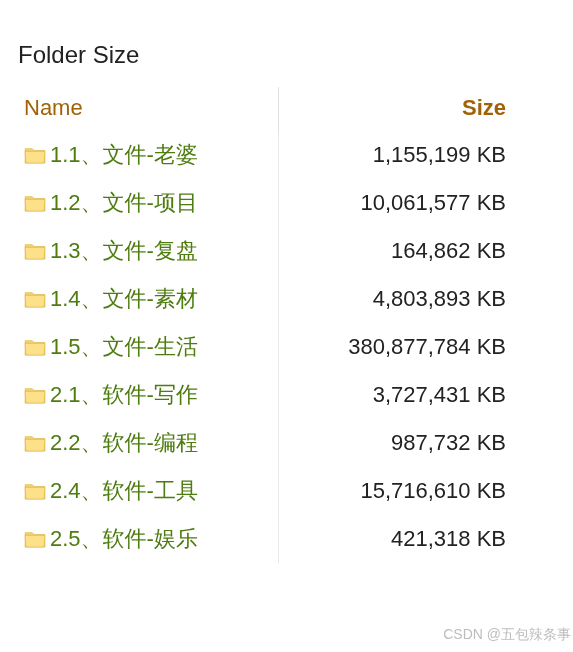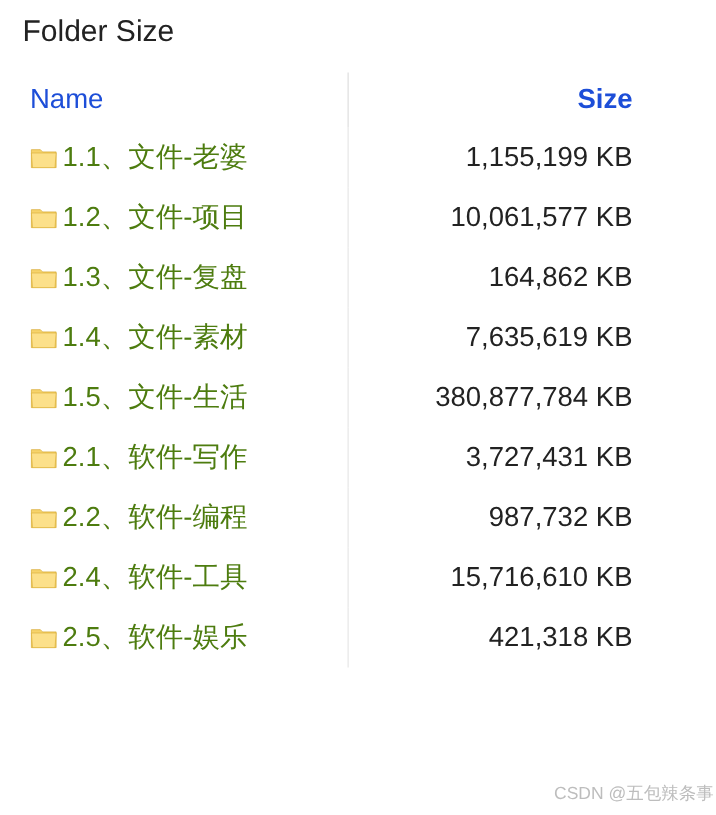--- a/index.html
+++ b/index.html
@@ -9,33 +9,34 @@
     }
     body {
       font-family: "Segoe UI", Tahoma, sans-serif;
       background: #fff;
       width: 573px;
       height: 652px;
       overflow: hidden;
     }
     .window {
       padding: 12px 18px;
+      margin-top: 29px;
     }
     .title {
       font-size: 24px;
       color: #222;
       margin-bottom: 18px;
       font-weight: 400;
     }
     .table {
       border-collapse: collapse;
       font-size: 22px;
     }
     .header-row td {
-      color: #1d4ed8;
+      color: #a16207;
       font-size: 22px;
       padding: 8px 6px 10px 6px;
       border-right: 1px solid #e0e0e0;
     }
     .header-row td:last-child {
       border-right: none;
       font-weight: bold;
     }
     .col-name {
       width: 260px;
@@ -122,21 +123,21 @@
   <path d="M1 3 L9 3 L11 5 L23 5 L23 19 L1 19 Z" fill="#f6d36b" stroke="#d6a92e" stroke-width="0.6"></path>
   <path d="M1 6 L23 6 L22 19 L2 19 Z" fill="#fce08a" stroke="#d6a92e" stroke-width="0.5"></path>
 </svg></span><span class="row-label">1.3、文件-复盘</span></td>
           <td class="size-cell">164,862 KB</td>
         </tr>
         <tr class="data-row">
           <td class="name-cell"><span class="folder-icon"><svg viewBox="0 0 24 20">
   <path d="M1 3 L9 3 L11 5 L23 5 L23 19 L1 19 Z" fill="#f6d36b" stroke="#d6a92e" stroke-width="0.6"></path>
   <path d="M1 6 L23 6 L22 19 L2 19 Z" fill="#fce08a" stroke="#d6a92e" stroke-width="0.5"></path>
 </svg></span><span class="row-label">1.4、文件-素材</span></td>
-          <td class="size-cell">7,635,619 KB</td>
+          <td class="size-cell">4,803,893 KB</td>
         </tr>
         <tr class="data-row">
           <td class="name-cell"><span class="folder-icon"><svg viewBox="0 0 24 20">
   <path d="M1 3 L9 3 L11 5 L23 5 L23 19 L1 19 Z" fill="#f6d36b" stroke="#d6a92e" stroke-width="0.6"></path>
   <path d="M1 6 L23 6 L22 19 L2 19 Z" fill="#fce08a" stroke="#d6a92e" stroke-width="0.5"></path>
 </svg></span><span class="row-label">1.5、文件-生活</span></td>
           <td class="size-cell">380,877,784 KB</td>
         </tr>
         <tr class="data-row">
           <td class="name-cell"><span class="folder-icon"><svg viewBox="0 0 24 20">

